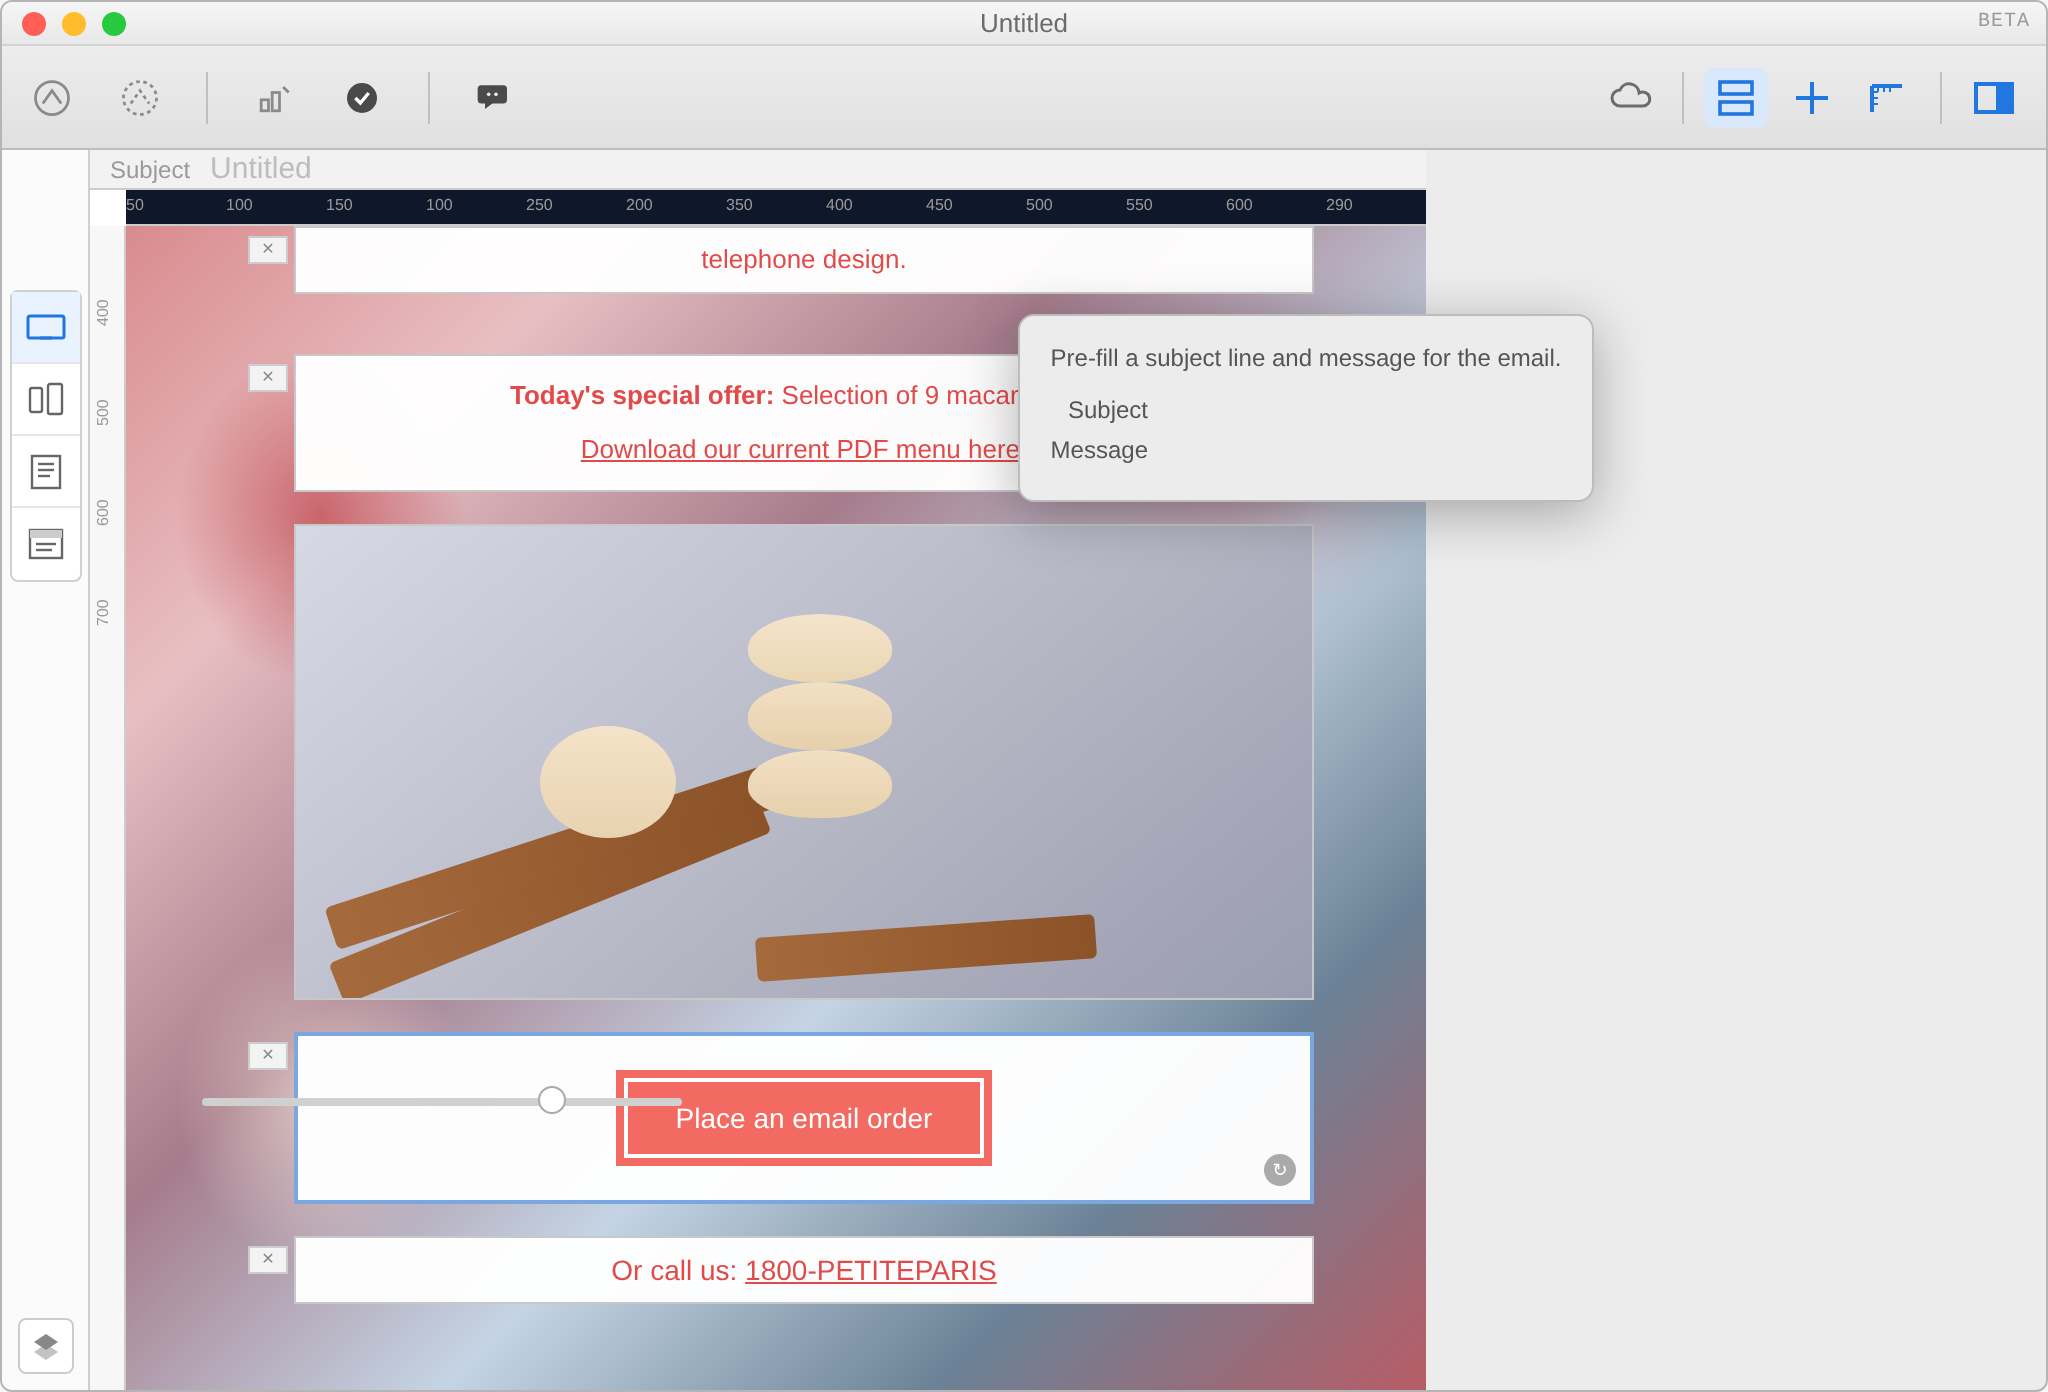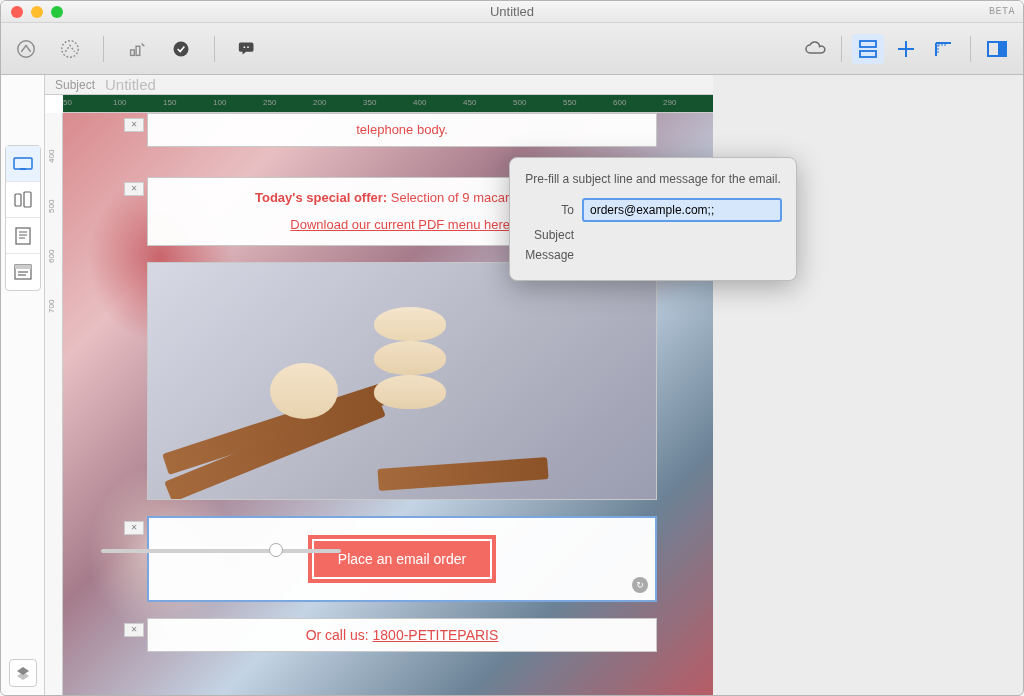--- a/index.html
+++ b/index.html
@@ -35,21 +35,21 @@
 .palitem.selected { background:#e9f2ff; color:#2276e0; }
 .cornerbtn { position:absolute; bottom:8px; left:8px; width:28px; height:28px; background:#fff; border:1px solid #ccc; border-radius:4px; display:flex;align-items:center;justify-content:center; }
 
 
 .subjectbar { position:absolute; left:44px; top:0; right:310px; height:20px; background:#f2f2f2; border-bottom:1px solid #ccc; display:flex; align-items:center; padding:0 10px; gap:10px; font-size:12px; }
 .subjectlabel{color:#9a9a9a;}
 .subjectval{color:#bdbdbd; font-size:15px;}
 
 
 .canvaswrap { position:absolute; left:44px; top:20px; right:310px; bottom:0; overflow:hidden; background:#fff; }
-.ruler-h { position:absolute; top:0; left:18px; right:0; height:18px; background:#14532d; border-bottom:1px solid #ccc; font-size:8px; color:#999; }
+.ruler-h { position:absolute; top:0; left:18px; right:0; height:18px; background:#0f172a; border-bottom:1px solid #ccc; font-size:8px; color:#999; }
 .ruler-h::before{content:""; }
 .ruler-v { position:absolute; top:18px; left:0; width:18px; bottom:0; background:#f7f7f7; border-right:1px solid #ccc; font-size:8px; color:#999; }
 .canvas { position:absolute; left:18px; top:18px; right:0; bottom:0; overflow:hidden; }
 .bgphoto { position:absolute; inset:0; background: linear-gradient(135deg,#d98b8e 0%,#e8bfc2 20%,#a67c8c 40%,#c4d4e4 60%,#6b8296 80%,#b85c66 100%); }
 .bgphoto::after{content:"";position:absolute;inset:0;background:radial-gradient(120px 140px at 15% 25%, rgba(180,40,50,.6),transparent 60%), radial-gradient(120px 140px at 15% 75%, rgba(240,220,210,.7),transparent 60%), radial-gradient(180px 140px at 85% 20%, rgba(180,100,110,.5),transparent 60%);}
 
 .emailblock { position:absolute; left:84px; top:0; width:510px; }
 .block { background:rgba(255,255,255,.97); border:1px solid #c8c8c8; margin-bottom:16px; position:relative; }
 .block.sel { outline:2px solid #7aa7e0; outline-offset:-2px; }
 .smalltag { position:absolute; left:-24px; top:4px; width:20px; height:14px; background:#f3f3f3; border:1px solid #ccc; font-size:8px; display:flex;align-items:center;justify-content:center; color:#888;}
@@ -279,21 +279,21 @@
             <div class="tickv">500</div>
             <div class="tickv">600</div>
             <div class="tickv">700</div>
           </div>
         </div>
       <div class="canvas">
         <div class="bgphoto"></div>
         <div class="emailblock">
           <div class="block textblock" style="padding:6px 0;">
             <span class="smalltag">✕</span>
-            <span class="red">telephone body.</span>
+            <span class="red">telephone design.</span>
           </div>
           <div class="block textblock" style="margin-top:30px;">
             <span class="smalltag">✕</span>
             <div><span class="red"><strong>Today's special offer:</strong></span><span class="red"> Selection of 9 macarons for </span></div>
             <div style="margin-top:8px;"><span class="redlink">Download our current PDF menu here.</span></div>
           </div>
           <div class="block imgblock">
 
             <div class="cinn"></div>
               <div class="cinn cinn2"></div>
@@ -369,23 +369,19 @@
           <div class="segbtn">Textures</div>
           <div class="segbtn">Photos</div>
         </div>
       </div>
     </div>
   </div>
 
   <div class="popover">
     <div class="pop-msg">Pre-fill a subject line and message for the email.</div>
     <div class="formrow">
-      <label>To</label>
-      <input class="focused" value="orders@example.com;;" style="">
-    </div>
-    <div class="formrow">
       <label>Subject</label>
     </div>
     <div class="formrow" style="align-items:flex-start;">
       <label>Message</label>
     </div>
   </div>
 </div>
 
 </body></html>

